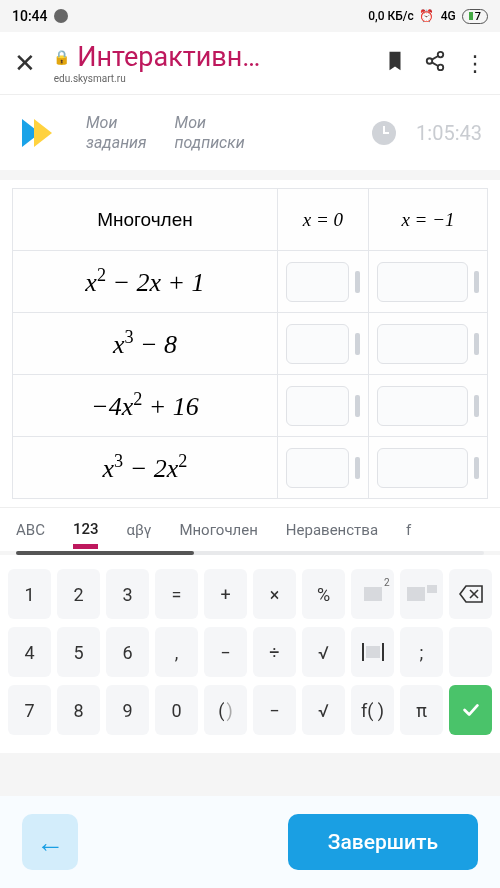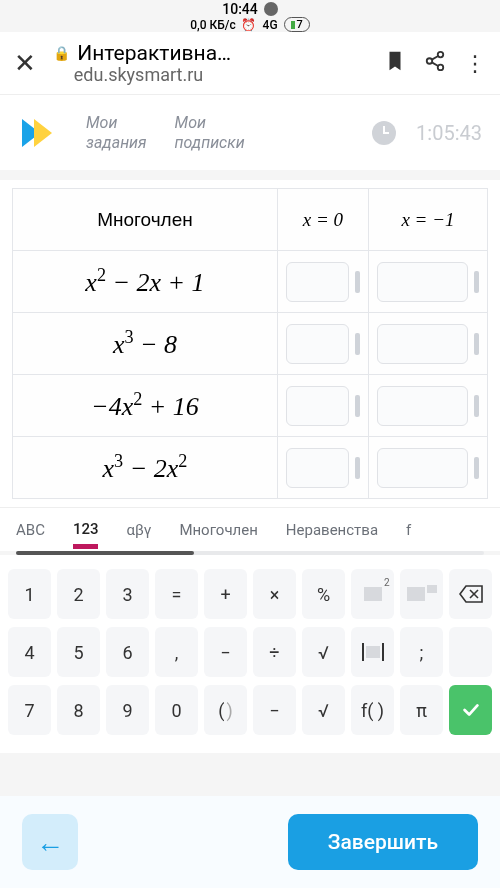--- a/index.html
+++ b/index.html
@@ -1,33 +1,33 @@
 <!DOCTYPE html>
 <html><head>
 <meta charset="utf-8">
 <style>
   * { box-sizing: border-box; margin: 0; padding: 0; }
   body { font-family: -apple-system, BlinkMacSystemFont, 'Segoe UI', Roboto, sans-serif; width: 500px; height: 888px; background: #f5f5f5; overflow: hidden; position: relative; }
 
   
-  .status-bar { height: 32px; background: #f5f5f5; display: flex; align-items: center; padding: 0 12px; font-size: 14px; font-weight: 500; flex-direction: column; }
+  .status-bar { height: 32px; background: #f5f5f5; display: flex; align-items: center; padding: 0 12px; font-size: 14px; font-weight: 500; }
   .status-left { flex: 1; display: flex; align-items: center; gap: 6px; }
   .status-right { display: flex; align-items: center; gap: 6px; font-size: 12px; }
   .moon { width: 14px; height: 14px; background: #666; border-radius: 50%; display: inline-block; }
   .battery { border: 1px solid #555; border-radius: 8px; padding: 0 6px; font-size: 11px; display: flex; align-items: center; gap: 2px; }
   .battery::before { content: ""; width: 4px; height: 8px; background: #4a4; display: inline-block; }
 
   
   .browser-bar { height: 62px; background: #fff; display: flex; align-items: center; padding: 0 14px; gap: 18px; }
   .close-x { font-size: 26px; color: #333; }
   .url-block { flex: 1; display: flex; flex-direction: column; line-height: 1.15; }
   .url-title-row { display: flex; align-items: center; gap: 6px; }
   .lock-icon { font-size: 14px; color: #555; }
-  .url-title { font-size: 21px; color: #000000; white-space: nowrap; overflow: hidden; text-overflow: ellipsis; max-width: 190px; }
-  .url-sub { font-size: 18px; color: #666; margin-left: 20px; }
+  .url-title { font-size: 27px; color: #be185d; white-space: nowrap; overflow: hidden; text-overflow: ellipsis; max-width: 190px; }
+  .url-sub { font-size: 10px; color: #666; }
   .bookmark-icon, .share-icon, .dots-icon { font-size: 22px; color: #333; }
 
   
   .app-nav { height: 76px; background: #fff; display: flex; align-items: center; padding: 0 18px; gap: 28px; border-top: 1px solid #eee; }
   .play-logo { width: 40px; height: 40px; position: relative; }
   .play-logo svg { width: 100%; height: 100%; }
   .nav-link { color: #8a8f99; font-size: 16px; line-height: 1.25; font-style: italic; }
   .timer { margin-left: auto; display: flex; align-items: center; gap: 20px; color: #c9ccd1; font-size: 20px; }
   .clock-icon { width: 24px; height: 24px; background: #d0d3d8; border-radius: 50%; position: relative; }
   .clock-icon::after { content: ""; position: absolute; top: 5px; left: 11px; width: 2px; height: 7px; background: #fff; }

